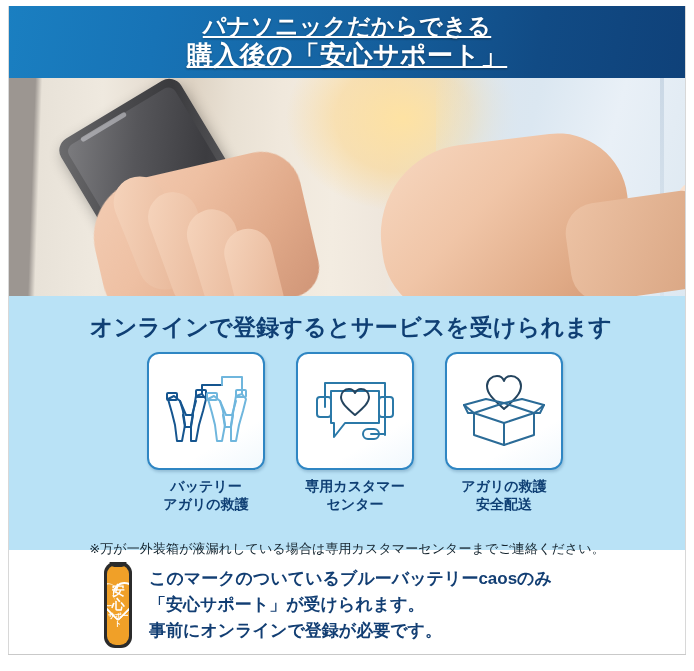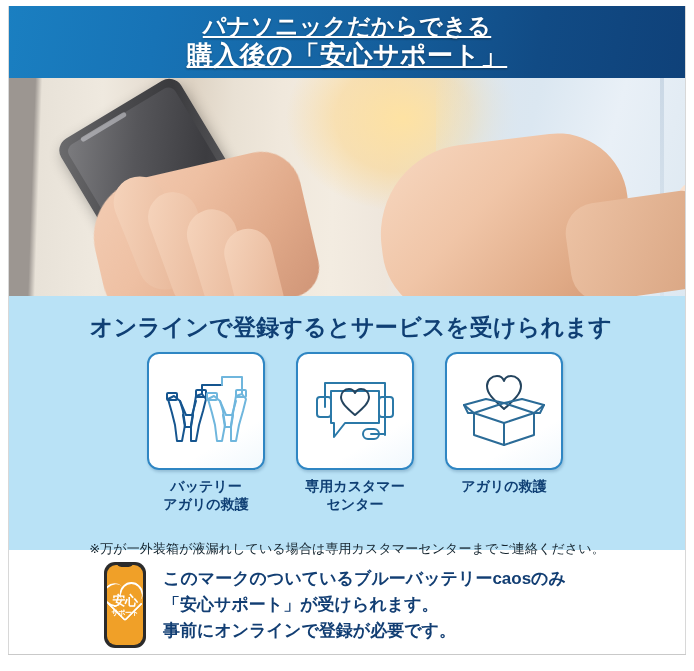--- a/index.html
+++ b/index.html
@@ -137,21 +137,21 @@
     position:absolute;left:0;top:244px;width:100%;
     text-align:center;color:#14242e;font-size:13px;letter-spacing:.1px;
   }
 
   
   .bottom{
     position:absolute;left:8px;top:556px;width:678px;height:98px;
     background:#ffffff;display:flex;align-items:center;
   }
   .phone-badge{
-    margin-left:96px;width:42px;height:86px;flex:none;
+    margin-left:96px;width:28px;height:86px;flex:none;
     background:#2b2b2b;border-radius:11px;padding:3px;box-sizing:border-box;
     position:relative;
   }
   .badge-screen{
     width:100%;height:100%;border-radius:9px;background:#f0a028;
     position:relative;overflow:hidden;
   }
   .badge-notch{
     position:absolute;left:50%;top:0;transform:translateX(-50%);
     width:17px;height:5px;background:#2b2b2b;border-radius:0 0 5px 5px;z-index:3;
@@ -278,20 +278,21 @@
               <path d="M48 60 L48 82"></path>
               <path d="M18 50 L8 42 L30 36 L48 40"></path>
               <path d="M78 50 L88 42 L66 36 L48 40"></path>
               <path d="M8 42 L12 50 L18 50"></path>
               <path d="M88 42 L84 50 L78 50"></path>
             </g>
           </svg>
         </div>
         <div class="card-label">
           <div>アガリの救護</div>
+          <div>安全配送</div>
         </div>
       </div>
 
     </div>
 
     <div class="note">※万が一外装箱が液漏れしている場合は専用カスタマーセンターまでご連絡ください。</div>
   </div>
 
   <div class="bottom">
     <div class="phone-badge">

